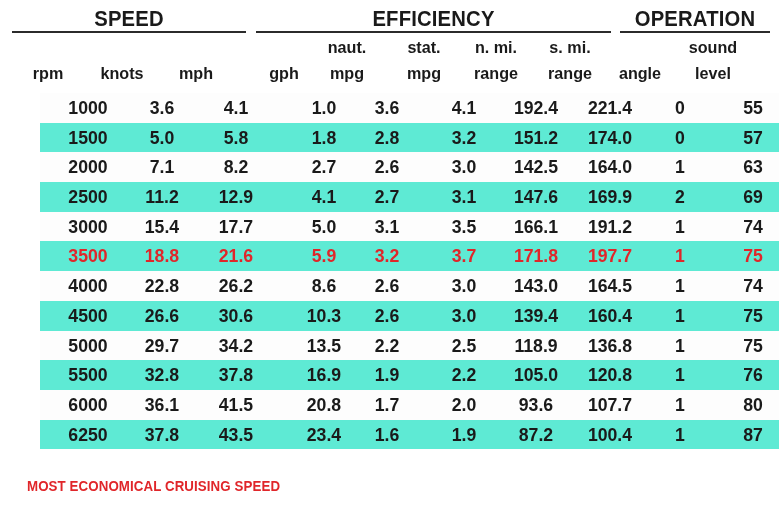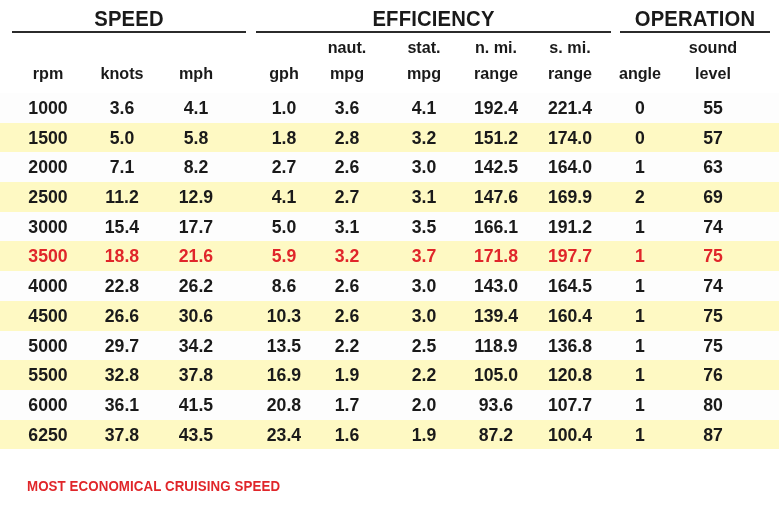--- a/index.html
+++ b/index.html
@@ -68,23 +68,24 @@
   .sub-bot { top: 26px; }
 
   
   .rows {
     position: relative;
   }
   .row {
     position: relative;
     height: 29.7px;
     background: #fdfdfd;
+    margin-left: 40px;
   }
   .row.alt {
-    background: #fef9c3;
+    background: #5eead4;
   }
   .row .cell {
     position: absolute;
     top: 4px;
     text-align: center;
     font-size: 19px;
     font-weight: bold;
     color: #1a1a1a;
     transform: scaleX(0.93);
     white-space: nowrap;

